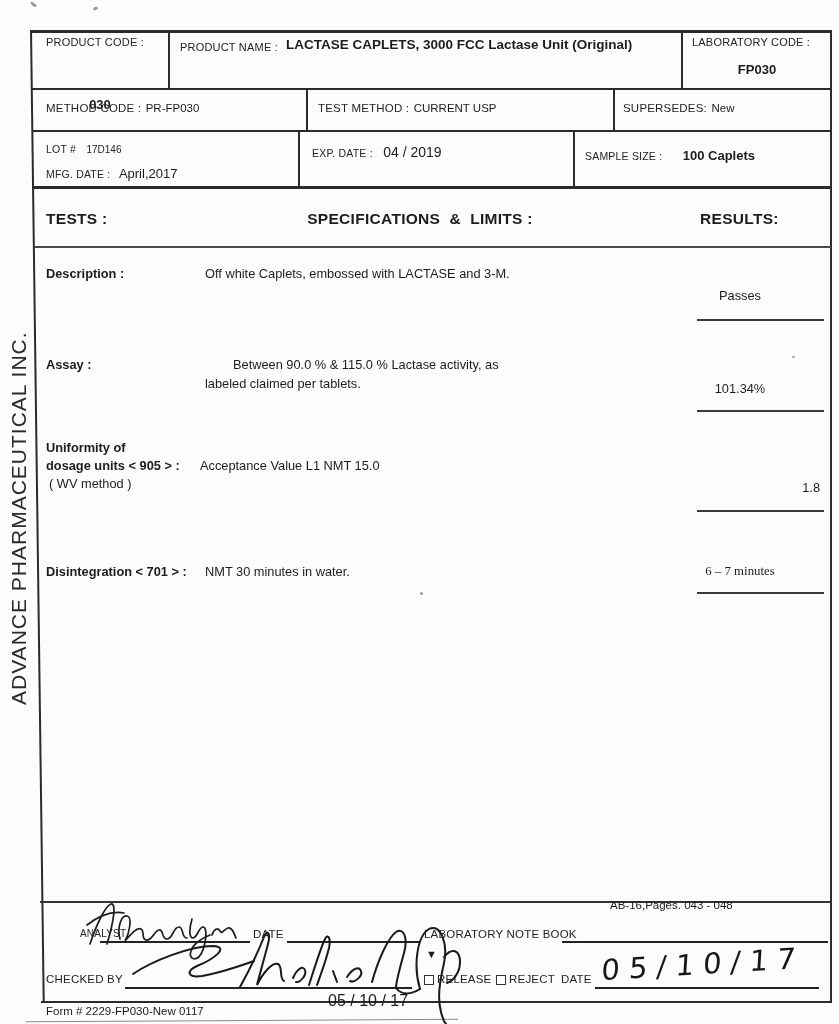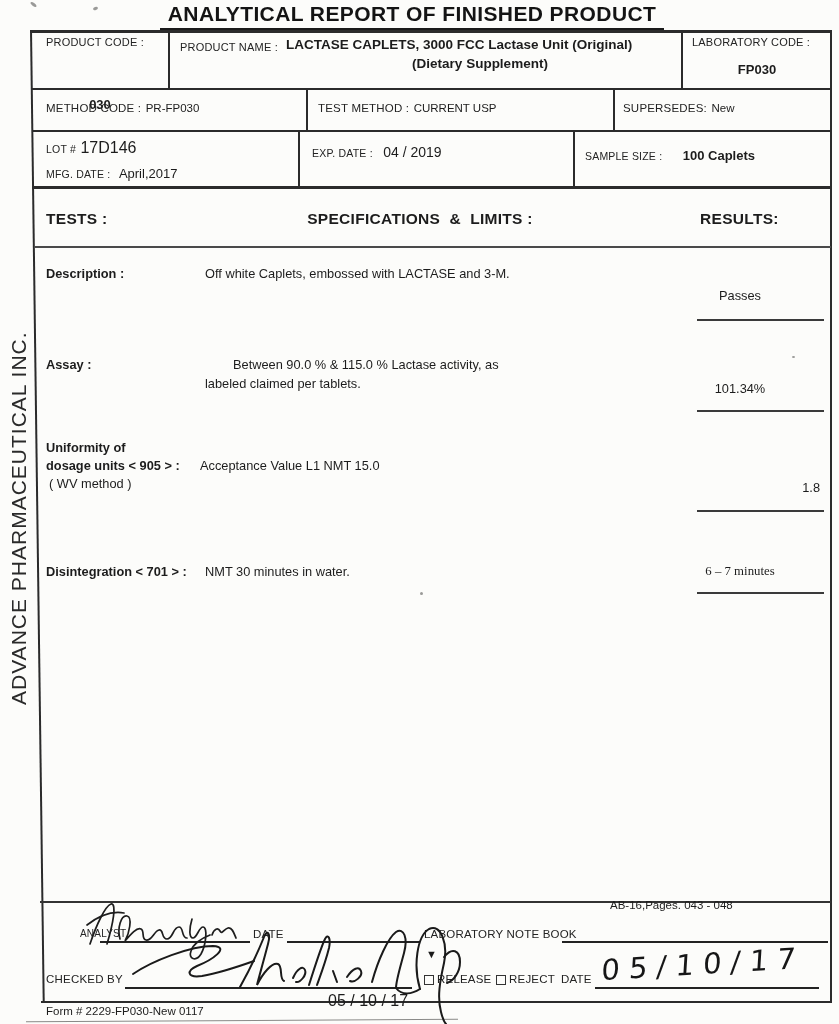--- a/index.html
+++ b/index.html
@@ -29,23 +29,20 @@
 </head>
 <body>
 
 <div id="page">
 
   <div class="speck" style="left:30px;top:3px;width:7px;height:3px;transform:rotate(38deg);"></div>
   <div class="speck" style="left:93px;top:7px;width:5px;height:3px;transform:rotate(-20deg);"></div>
   <div class="speck" style="left:792px;top:356px;width:3px;height:2px;"></div>
   <div class="speck" style="left:420px;top:592px;width:3px;height:3px;"></div>
 
-  <div class="abs center" style="left:0;top:2px;width:824px;">
-    <span class="title">ANALYTICAL REPORT OF FINISHED PRODUCT</span>
-  </div>
 
   <div class="abs company" style="left:7px;top:705px;">ADVANCE PHARMACEUTICAL INC.</div>
 
   <div class="hline" style="left:30px;top:30px;width:802px;height:2.5px;"></div>
   <div class="vline" style="left:30px;top:30px;width:2px;height:973px;transform-origin:top left;transform:rotate(-0.75deg);"></div>
   <div class="vline" style="left:830px;top:30px;width:2px;height:973px;"></div>
   <div class="hline" style="left:41px;top:1001px;width:791px;height:2px;"></div>
 
   <div class="hline" style="left:31px;top:88px;width:800px;height:2px;"></div>
   <div class="hline" style="left:32px;top:130px;width:799px;height:2px;"></div>
@@ -58,41 +55,40 @@
   <div class="vline" style="left:306px;top:88px;width:1.8px;height:42px;"></div>
   <div class="vline" style="left:613px;top:88px;width:1.8px;height:42px;"></div>
   <div class="vline" style="left:298px;top:130px;width:1.8px;height:56px;"></div>
   <div class="vline" style="left:573px;top:130px;width:1.8px;height:56px;"></div>
 
   <div class="abs lbl" style="left:46px;top:36px;text-align:right;">PRODUCT CODE :</div>
   <div class="abs t b center" style="left:32px;top:54px;width:136px;font-size:13px;margin-top:43px;">030</div>
 
   <div class="abs lbl" style="left:180px;top:41px;">PRODUCT NAME :</div>
   <div class="abs t b" style="left:286px;top:37px;font-size:13.5px;">LACTASE CAPLETS, 3000 FCC Lactase Unit (Original)</div>
-  <div class="abs t b center" style="left:286px;top:56px;width:388px;font-size:13.5px;">(Dietary Supplement)</div>
 
   <div class="abs lbl" style="left:692px;top:36px;">LABORATORY CODE :</div>
   <div class="abs t b center" style="left:683px;top:62px;width:148px;font-size:13px;">FP030</div>
 
   <div class="abs" style="left:46px;top:98px;">
     <span class="lbl" style="font-size:11.5px;">METHOD CODE :</span>
     <span class="t" style="font-size:11.5px;">PR-FP030</span>
   </div>
   <div class="abs" style="left:318px;top:98px;">
     <span class="lbl" style="font-size:11.5px;">TEST METHOD :</span>
     <span class="t" style="font-size:11.5px;">CURRENT USP</span>
   </div>
   <div class="abs" style="left:623px;top:98px;">
     <span class="lbl" style="font-size:11.5px;">SUPERSEDES:</span>
     <span class="t" style="font-size:11.5px;">New</span>
   </div>
 
   <div class="abs" style="left:46px;top:139px;">
     <span class="lbl sm">LOT #</span>
-    <span class="t" style="font-size:16px;">17D146</span>
+    <span class="t" style="font-size:10px;margin-left:6px;">17D146</span>
   </div>
   <div class="abs" style="left:46px;top:164px;">
     <span class="lbl sm">MFG. DATE :</span>
     <span class="t" style="font-size:13px;margin-left:4px;">April,2017</span>
   </div>
   <div class="abs" style="left:312px;top:143px;">
     <span class="lbl sm">EXP. DATE :</span>
     <span class="t" style="font-size:14px;margin-left:6px;">04 / 2019</span>
   </div>
   <div class="abs" style="left:585px;top:146px;">

